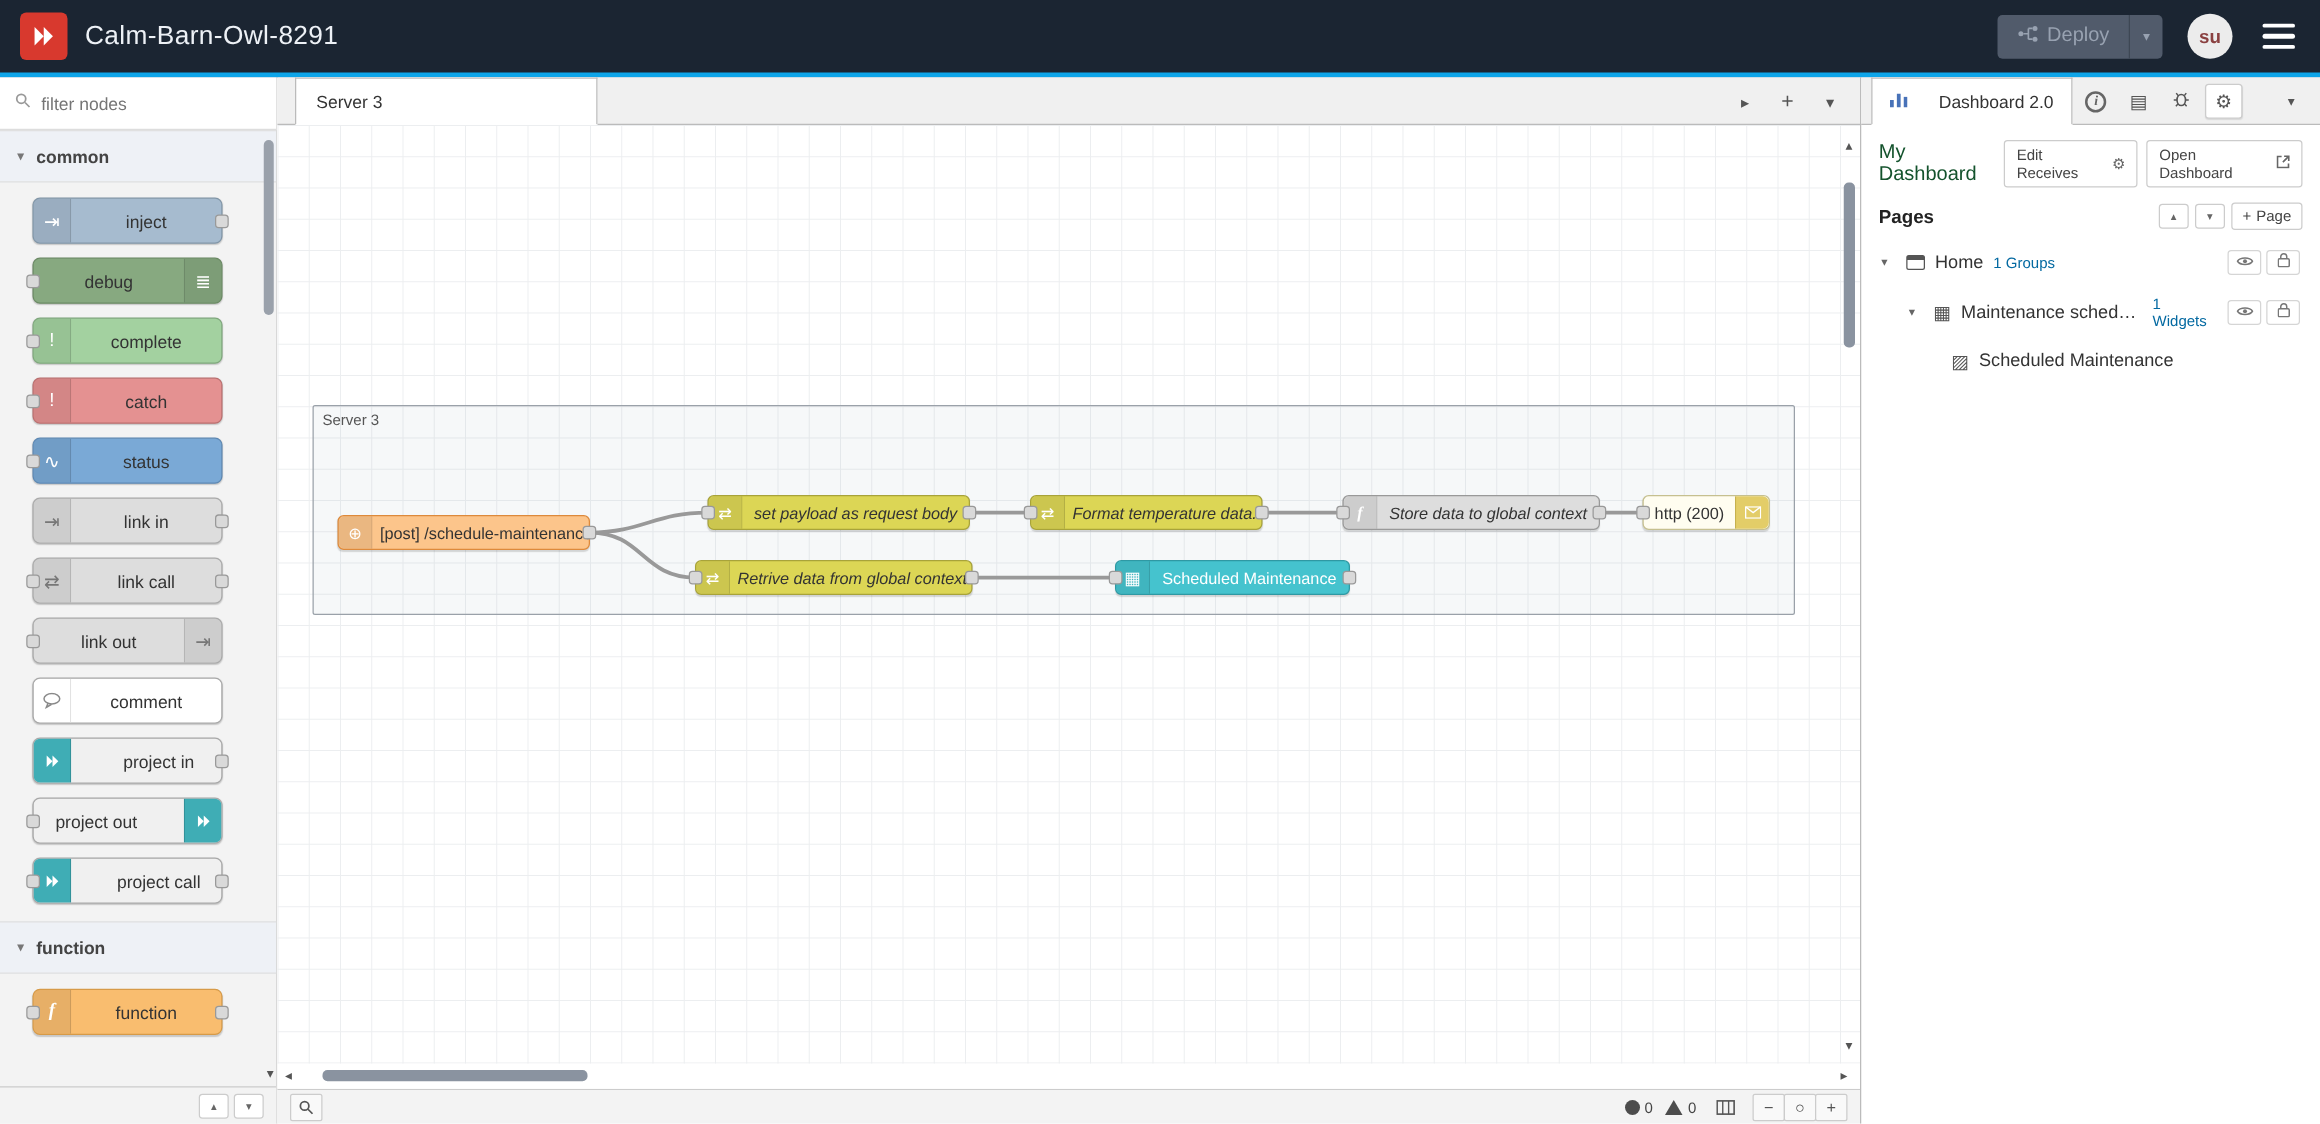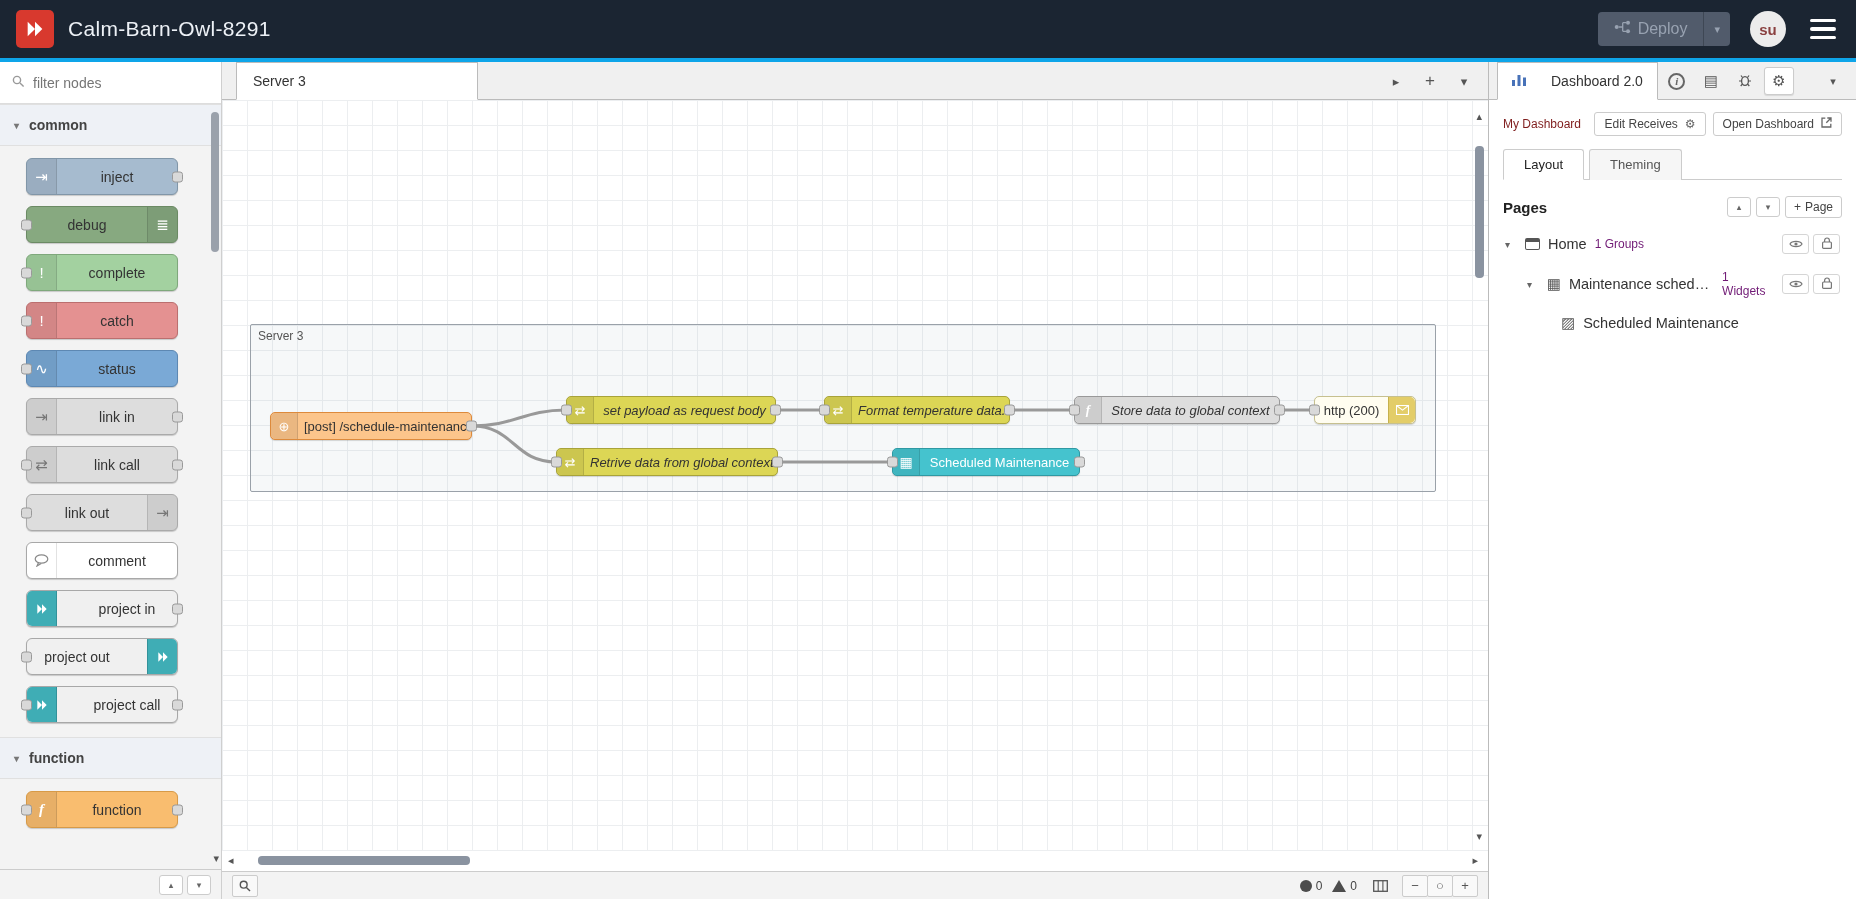--- a/index.html
+++ b/index.html
@@ -152,21 +152,21 @@
   .sicon { width: 30px; height: 28px; display: flex; align-items: center; justify-content: center;
            color: #555; font-size: 15px; margin-bottom: 4px; border-radius: 3px; }
   .sicon.raised { border: 1px solid #ccc; background: #fff; box-shadow: 0 1px 1px rgba(0,0,0,.1); }
   .sicon.last { margin-left: auto; font-size: 11px; }
   .info-i { width: 17px; height: 17px; border-radius: 50%; border: 2px solid #666; color: #666;
             font: bold italic 11px "Liberation Serif", serif;
             display: flex; align-items: center; justify-content: center; }
 
   .sidebar-body { flex: 1; overflow: hidden; padding: 12px 14px; }
   .dash-row { display: flex; align-items: center; margin-bottom: 12px; }
-  .dash-name { font-size: 12px; color: #7f1d1d; }
+  .dash-name { font-size: 16px; color: #14532d; }
   .dash-actions { margin-left: auto; display: flex; gap: 7px; }
   .sm-btn { display: flex; align-items: center; gap: 7px; border: 1px solid #ccc; background: #fff;
             border-radius: 3px; padding: 4px 9px; font-size: 12px; color: #444; }
   .sm-btn .g { font-size: 12px; color: #666; }
 
   .lt-tabs { display: flex; border-bottom: 1px solid #ccc; margin: 6px 0 16px; }
   .lt-tab { padding: 7px 20px; font-size: 13px; border: 1px solid #ccc; border-bottom: none;
             background: #f6f6f6; color: #555; border-radius: 3px 3px 0 0; margin-right: 5px;
             position: relative; top: 1px; }
   .lt-tab.active { background: #fff; color: #222; border-bottom: 1px solid #fff; }
@@ -174,21 +174,21 @@
   .pages-row { display: flex; align-items: center; margin-bottom: 8px; }
   .pages-title { font-weight: bold; font-size: 15px; color: #222; }
   .pages-actions { margin-left: auto; display: flex; gap: 5px; align-items: center; }
   .add-page { display: flex; align-items: center; gap: 4px; border: 1px solid #ccc; background: #fff;
               border-radius: 3px; padding: 3px 8px; font-size: 12px; color: #444; }
 
   .help { font-style: italic; color: #9a9a9a; font-size: 12px; line-height: 1.5;
           margin-bottom: 16px; max-width: 310px; }
 
   .tree-row { display: flex; align-items: center; gap: 8px; padding: 8px 2px; font-size: 14.5px; color: #333; }
-  .tree-row .meta { color: #701a75; font-size: 12px; }
+  .tree-row .meta { color: #0369a1; font-size: 12px; }
   .tree-chevron { color: #666; font-size: 10px; width: 12px; }
   .tree-actions { margin-left: auto; display: flex; gap: 4px; }
   .icon-btn { width: 27px; height: 20px; border: 1px solid #d5d5d5; background: #fff; border-radius: 3px;
               display: flex; align-items: center; justify-content: center; color: #888; }
   .indent-1 { padding-left: 24px; }
   .indent-2 { padding-left: 58px; }
   .t-ellipsis { max-width: 158px; overflow: hidden; text-overflow: ellipsis; white-space: nowrap; }
   .win-icon { width: 15px; height: 12px; border: 1.5px solid #555; border-top: 4px solid #555; border-radius: 2px; }
   .glyph-icon { color: #555; font-size: 15px; }
 </style>
@@ -554,24 +554,20 @@
               <span>
                 <svg width="11" height="11" viewBox="0 0 11 11">
                     <path d="M4.3 1.2H1v8.8h8.8V6.7" fill="none" stroke="#666" stroke-width="1.3"></path>
                     <path d="M6.3 1h3.7v3.7M10 1L5.3 5.7" stroke="#666" stroke-width="1.3" fill="none"></path>
                   </svg>
               </span>
             </div>
           </div>
         </div>
 
-        <div class="lt-tabs">
-          <div class="lt-tab active"><span>Layout</span></div>
-          <div class="lt-tab"><span>Theming</span></div>
-        </div>
 
         <div class="pages-row">
           <span class="pages-title">Pages</span>
           <div class="pages-actions">
             <div class="mini-btn">
                 <span>▴</span>
               </div>
             <div class="mini-btn">
                 <span>▾</span>
               </div>

